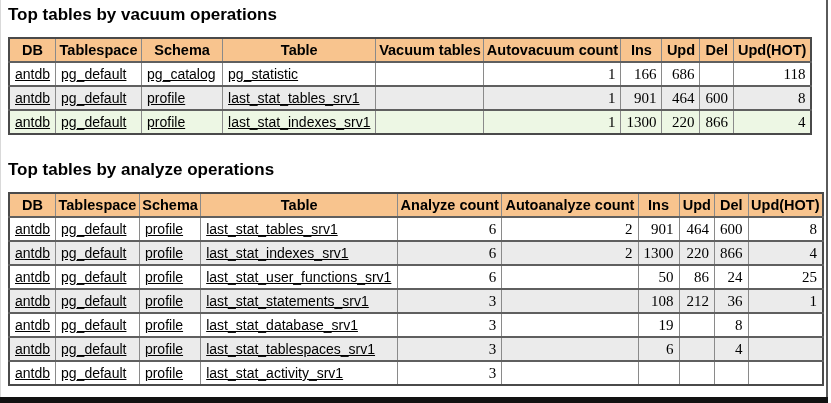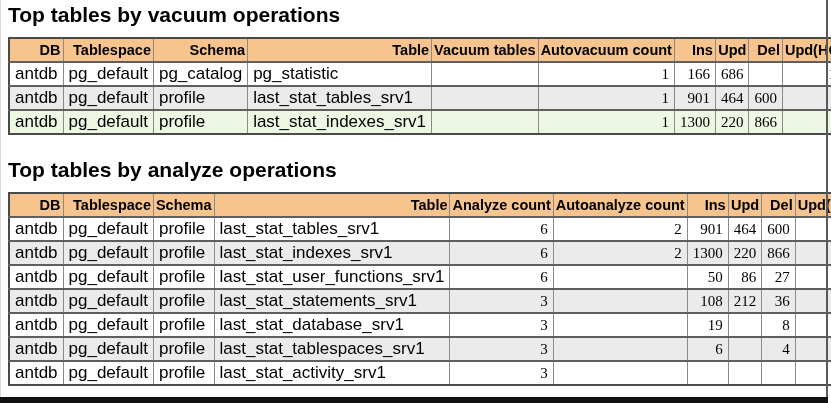--- a/index.html
+++ b/index.html
@@ -16,44 +16,44 @@
   html,body{margin:0;padding:0;}
   body{
     width:831px;height:403px;background:#ffffff;position:relative;overflow:hidden;
     font-family:"Liberation Sans",sans-serif;color:#000;
   }
   .page{position:absolute;top:0;left:0;width:824px;height:403px;padding:4px 0 0 8px;box-sizing:border-box;}
   .edge-left{position:absolute;left:0;top:0;width:1px;height:403px;background:#d9d9d9;}
   .edge-right{position:absolute;left:826px;top:0;width:2px;height:403px;background:var(--window-right-border);}
   .edge-bottom{position:absolute;left:0;bottom:0;width:828px;height:6px;background:var(--window-bottom-bar);}
   h2.section-title{
-    margin:0 0 11px 0;font-size:21px;line-height:22px;font-weight:bold;
+    margin:0 0 11px 0;font-size:17px;line-height:22px;font-weight:bold;
     font-family:"Liberation Sans",sans-serif;letter-spacing:0;
   }
   h2.section-title.second{margin:24px 0 11px 0;}
   table.report{
     border-collapse:collapse;table-layout:fixed;
     border:2px solid var(--outer-border);
     background:#fff;
   }
   table.report th{
     background:var(--header-bg);
-    font-weight:bold;font-size:14.5px;text-align:right;
+    font-weight:bold;font-size:14.5px;text-align:center;
     height:22px;padding:0 2px;
     border:1px solid var(--grid-border);
     border-bottom:2px solid var(--row-border);
     overflow:hidden;white-space:nowrap;
   }
   table.report td{
     height:22px;padding:0 5px;
     border:1px solid var(--grid-border);
     border-top:2px solid var(--row-border);
     overflow:hidden;white-space:nowrap;
   }
-  td.text{text-align:left;font-family:"Liberation Sans",sans-serif;font-size:17px;padding:0 4px;}
+  td.text{text-align:left;font-family:"Liberation Sans",sans-serif;font-size:14px;padding:0 4px;text-decoration:underline;}
   td.num{text-align:right;font-family:"Liberation Serif",serif;font-size:15px;}
   tr.bg-white{background:var(--row-white);}
   tr.bg-gray{background:var(--row-gray);}
   tr.bg-green{background:var(--row-green);}
 </style>
 </head>
 <body>
 
 <div class="page">
 
@@ -183,21 +183,21 @@
           </tr>
           <tr class="bg-white">
             <td class="text">antdb</td>
             <td class="text">pg_default</td>
             <td class="text">profile</td>
             <td class="text">last_stat_user_functions_srv1</td>
             <td class="num">6</td>
             <td class="num"></td>
             <td class="num">50</td>
             <td class="num">86</td>
-            <td class="num">27</td>
+            <td class="num">24</td>
             <td class="num">25</td>
           </tr>
           <tr class="bg-gray">
             <td class="text">antdb</td>
             <td class="text">pg_default</td>
             <td class="text">profile</td>
             <td class="text">last_stat_statements_srv1</td>
             <td class="num">3</td>
             <td class="num"></td>
             <td class="num">108</td>

